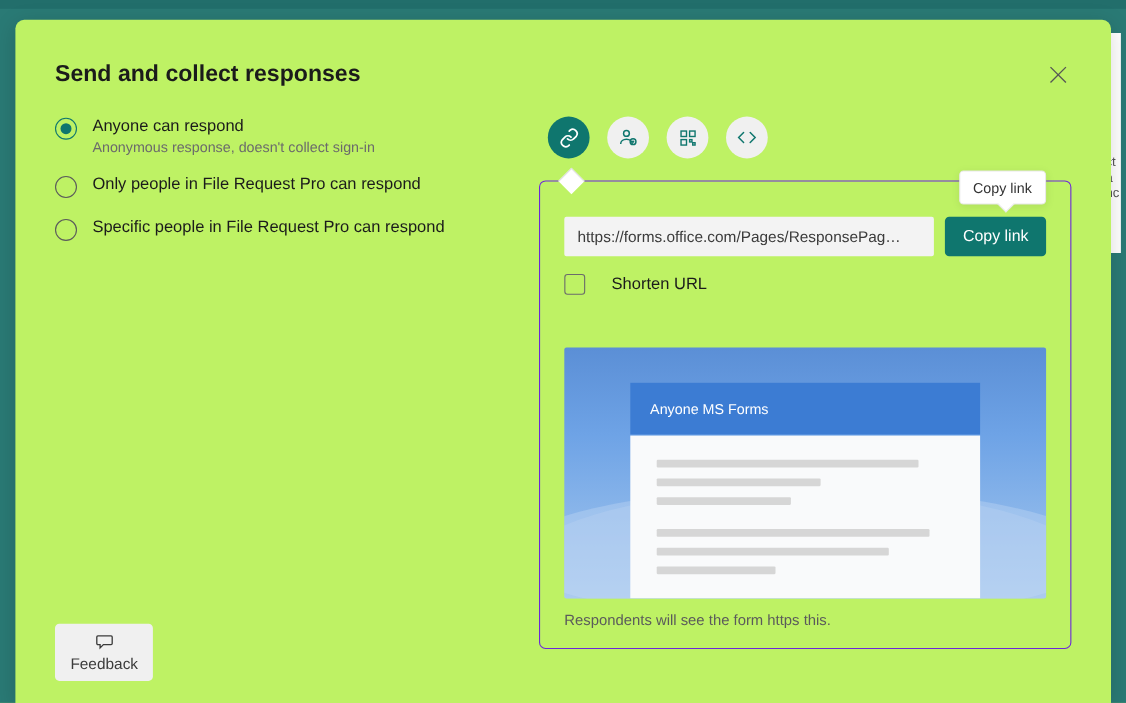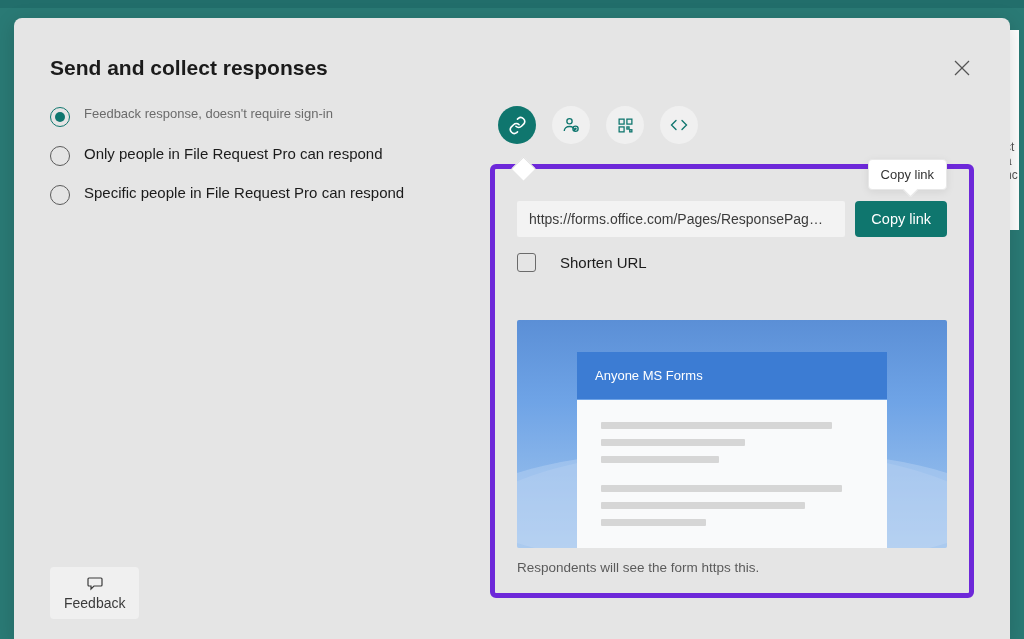--- a/index.html
+++ b/index.html
@@ -22,21 +22,21 @@
       right: 0;
       height: 8px;
       background: #226e6b;
     }
     .modal {
       position: absolute;
       top: 18px;
       left: 14px;
       right: 14px;
       bottom: 0;
-      background: #e5e5e5;
+      background: #bef264;
       border-radius: 8px 8px 0 0;
       box-shadow: 0 4px 20px rgba(0,0,0,0.15);
       padding: 38px 36px 20px 36px;
       display: flex;
       flex-direction: column;
     }
     .modal-header {
       display: flex;
       justify-content: space-between;
       align-items: flex-start;
@@ -146,21 +146,21 @@
       justify-content: center;
       cursor: pointer;
       background: #f0f0f0;
       color: #0f766e;
     }
     .tab-circle.active {
       background: #0f766e;
       color: #fff;
     }
     .content-box {
-      border: 5px solid #6d28d9;
+      border: 1px solid #6d28d9;
       border-radius: 6px;
       padding: 32px 22px 18px 22px;
       margin-top: 20px;
       position: relative;
     }
     .content-box::before {
       content: '';
       position: absolute;
       top: -9px;
       left: 20px;
@@ -330,21 +330,22 @@
       </svg>
     </button>
   </div>
 
   <div class="modal-body">
     <div class="left-panel">
       <div class="radio-group">
         <div class="radio-item">
           <div class="radio-circle selected"></div>
           <div class="radio-label">
-            <span class="radio-label-desc">Feedback response, doesn't require sign-in</span>
+            <span class="radio-label-title">Anyone can respond</span>
+            <span class="radio-label-desc">Anonymous response, doesn't collect sign-in</span>
           </div>
         </div>
         <div class="radio-item">
           <div class="radio-circle"></div>
           <div class="radio-label">
             <span class="radio-label-title">Only people in File Request Pro can respond</span>
           </div>
         </div>
         <div class="radio-item">
           <div class="radio-circle"></div>

